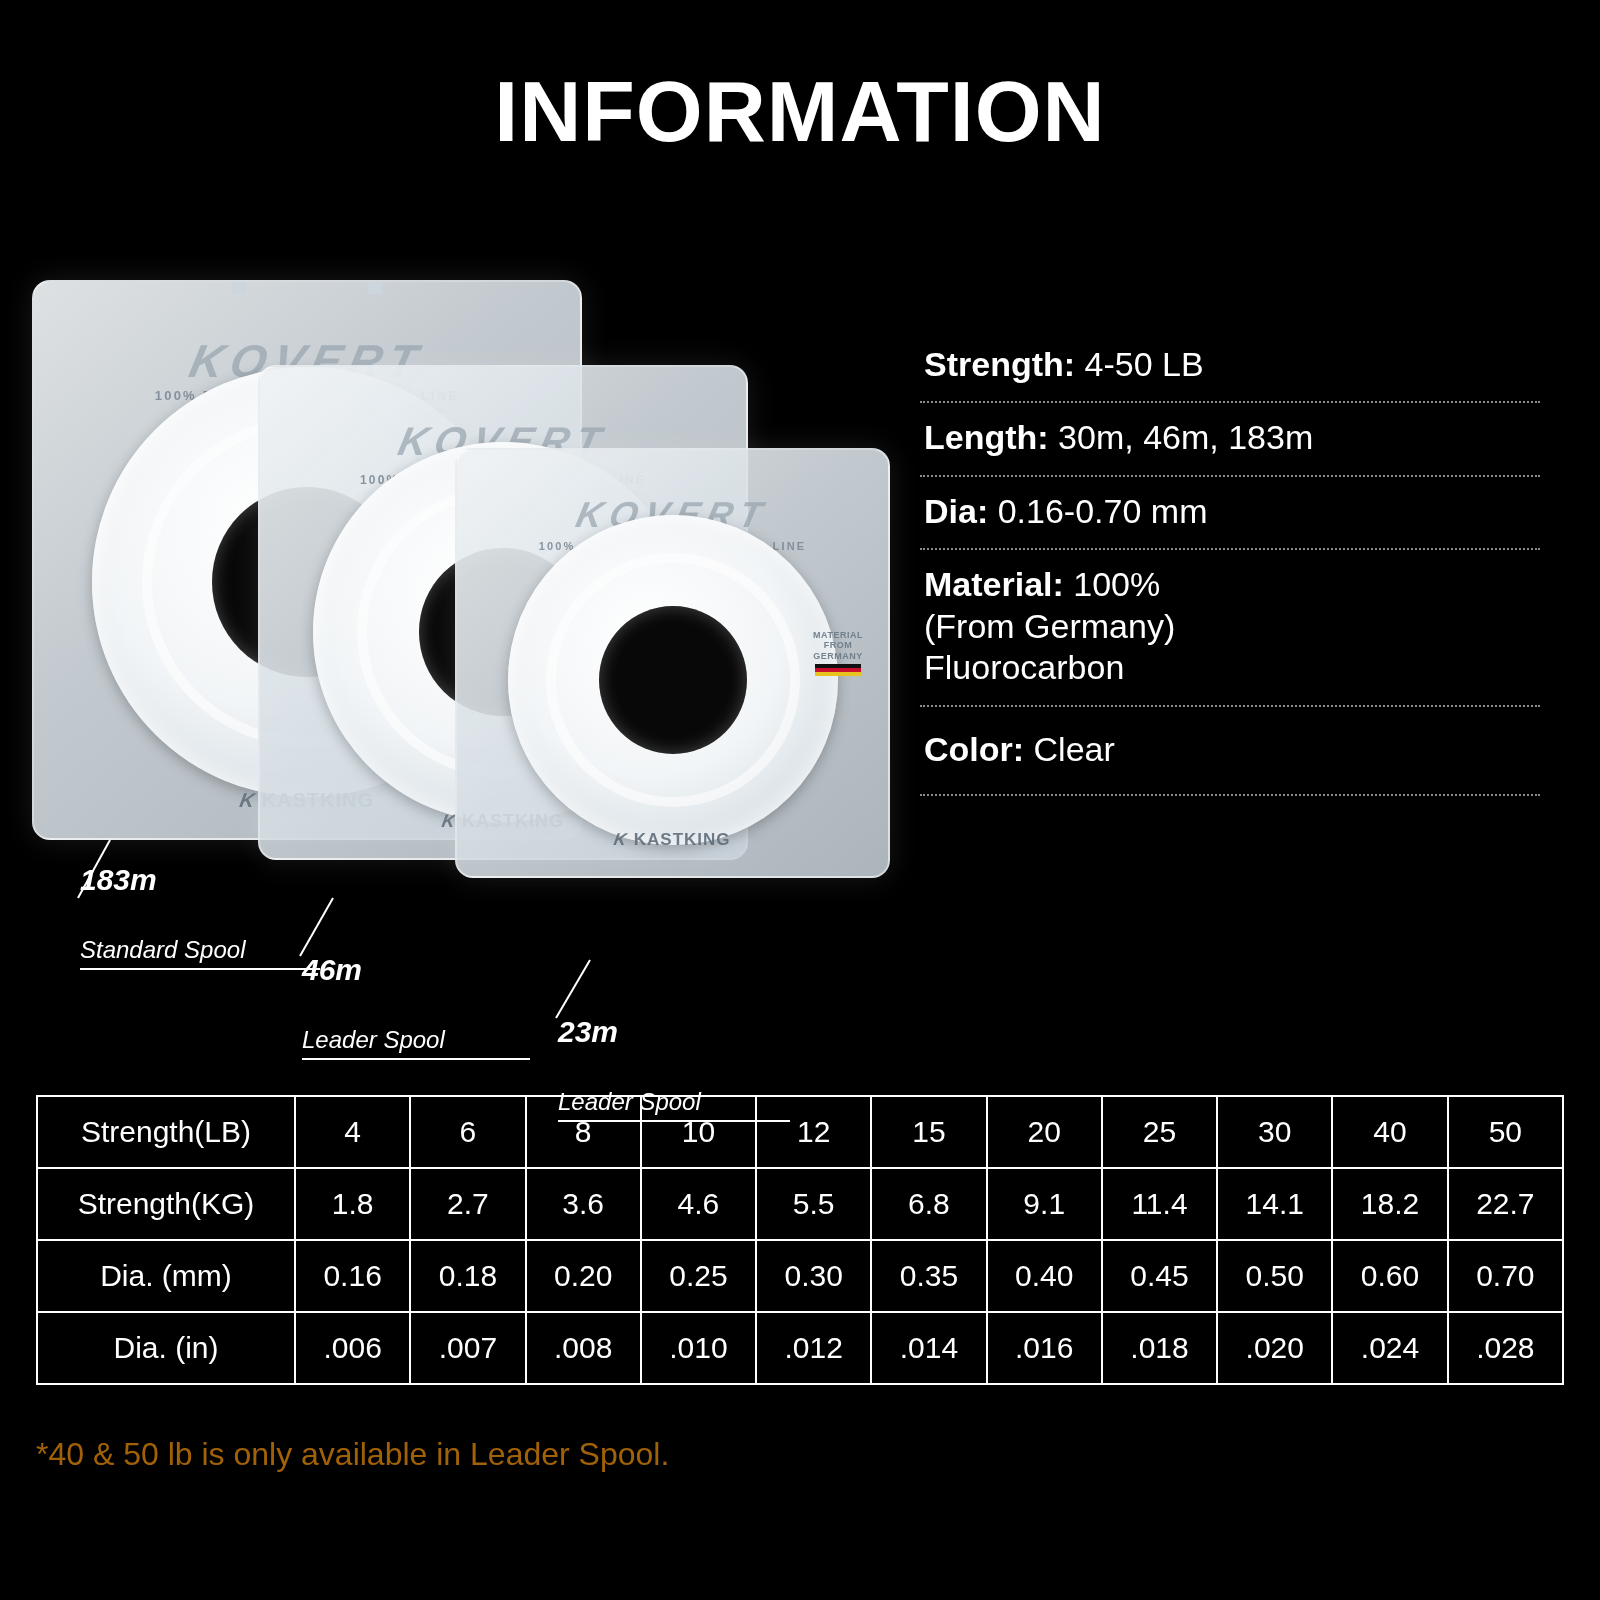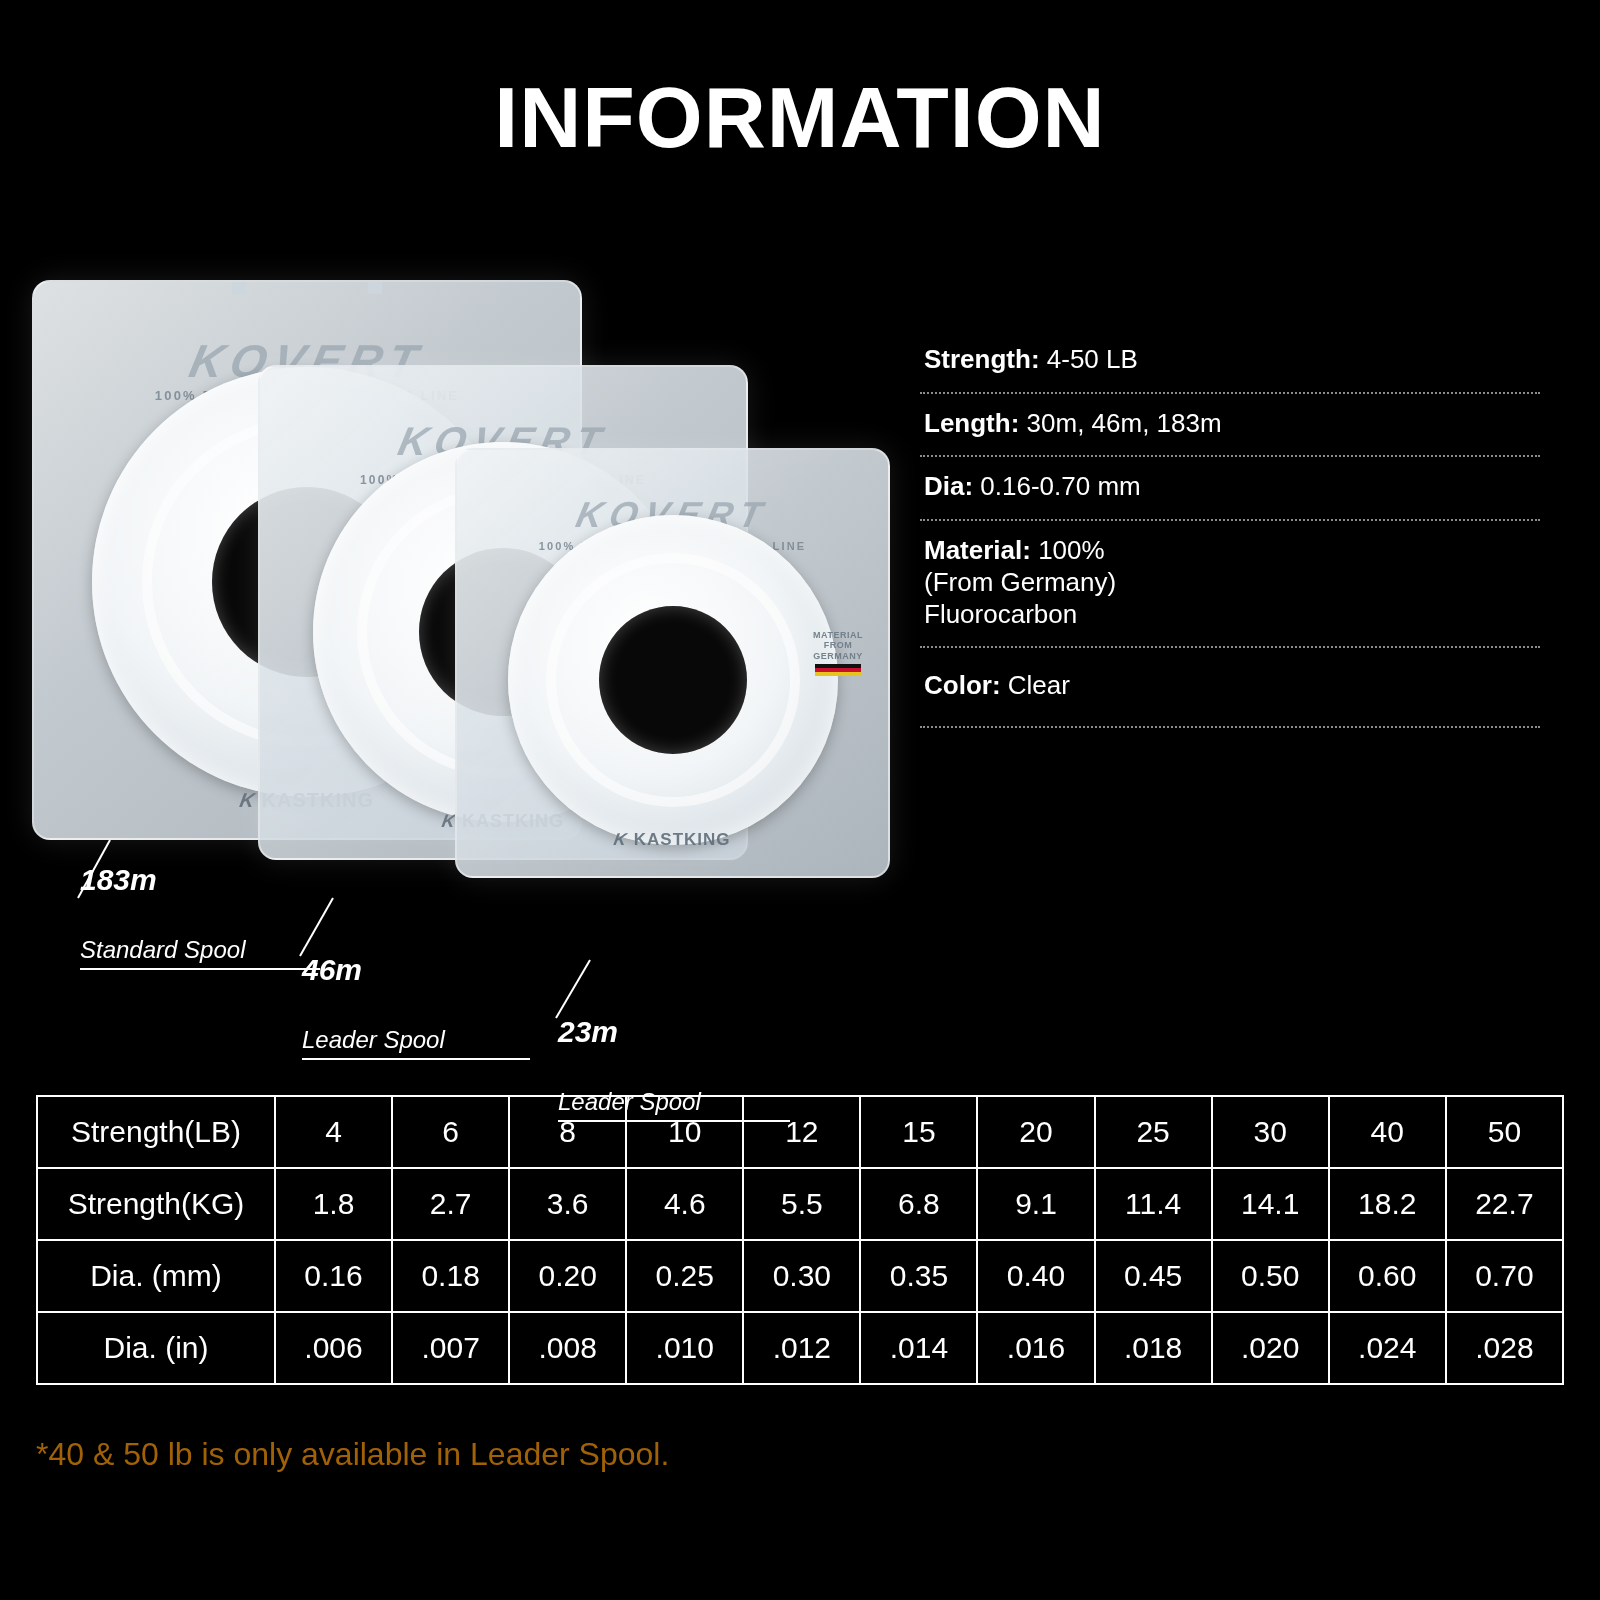--- a/index.html
+++ b/index.html
@@ -13,23 +13,24 @@
     overflow: hidden;
     position: relative;
   }
 
   
   .title {
     text-align: center;
     font-size: 86px;
     font-weight: bold;
     letter-spacing: 1px;
-    padding-top: 74px;
+    padding-top: 44px;
     line-height: 1;
     color: #ffffff;
+    margin-top: 24px;
   }
 
   
   .product-area {
     position: absolute;
     left: 0px;
     top: 190px;
     width: 900px;
     height: 700px;
   }
@@ -160,21 +161,21 @@
 
   
   .specs {
     position: absolute;
     left: 920px;
     top: 330px;
     width: 620px;
   }
   .spec-row { padding: 14px 4px 16px 4px; }
   .spec-row .txt {
-    font-size: 26px;
+    font-size: 34px;
     line-height: 1.22;
     color: #ffffff;
   }
   .spec-row .txt b { font-weight: bold; }
   .dotted {
     border-bottom: 2px dotted rgba(255,255,255,0.55);
     height: 0;
   }
 
   
@@ -191,21 +192,21 @@
   }
   table td {
     border: 2px solid #ffffff;
     text-align: center;
     font-size: 30px;
     color: #ffffff;
     height: 72px;
     padding: 0;
     white-space: nowrap;
   }
-  table td.rowhdr { width: 238px; font-size: 30px; }
+  table td.rowhdr { width: 258px; font-size: 30px; }
 
   .footnote {
     position: absolute;
     left: 36px;
     top: 1436px;
     font-size: 32px;
     color: #a16207;
   }
 </style>
 </head>

